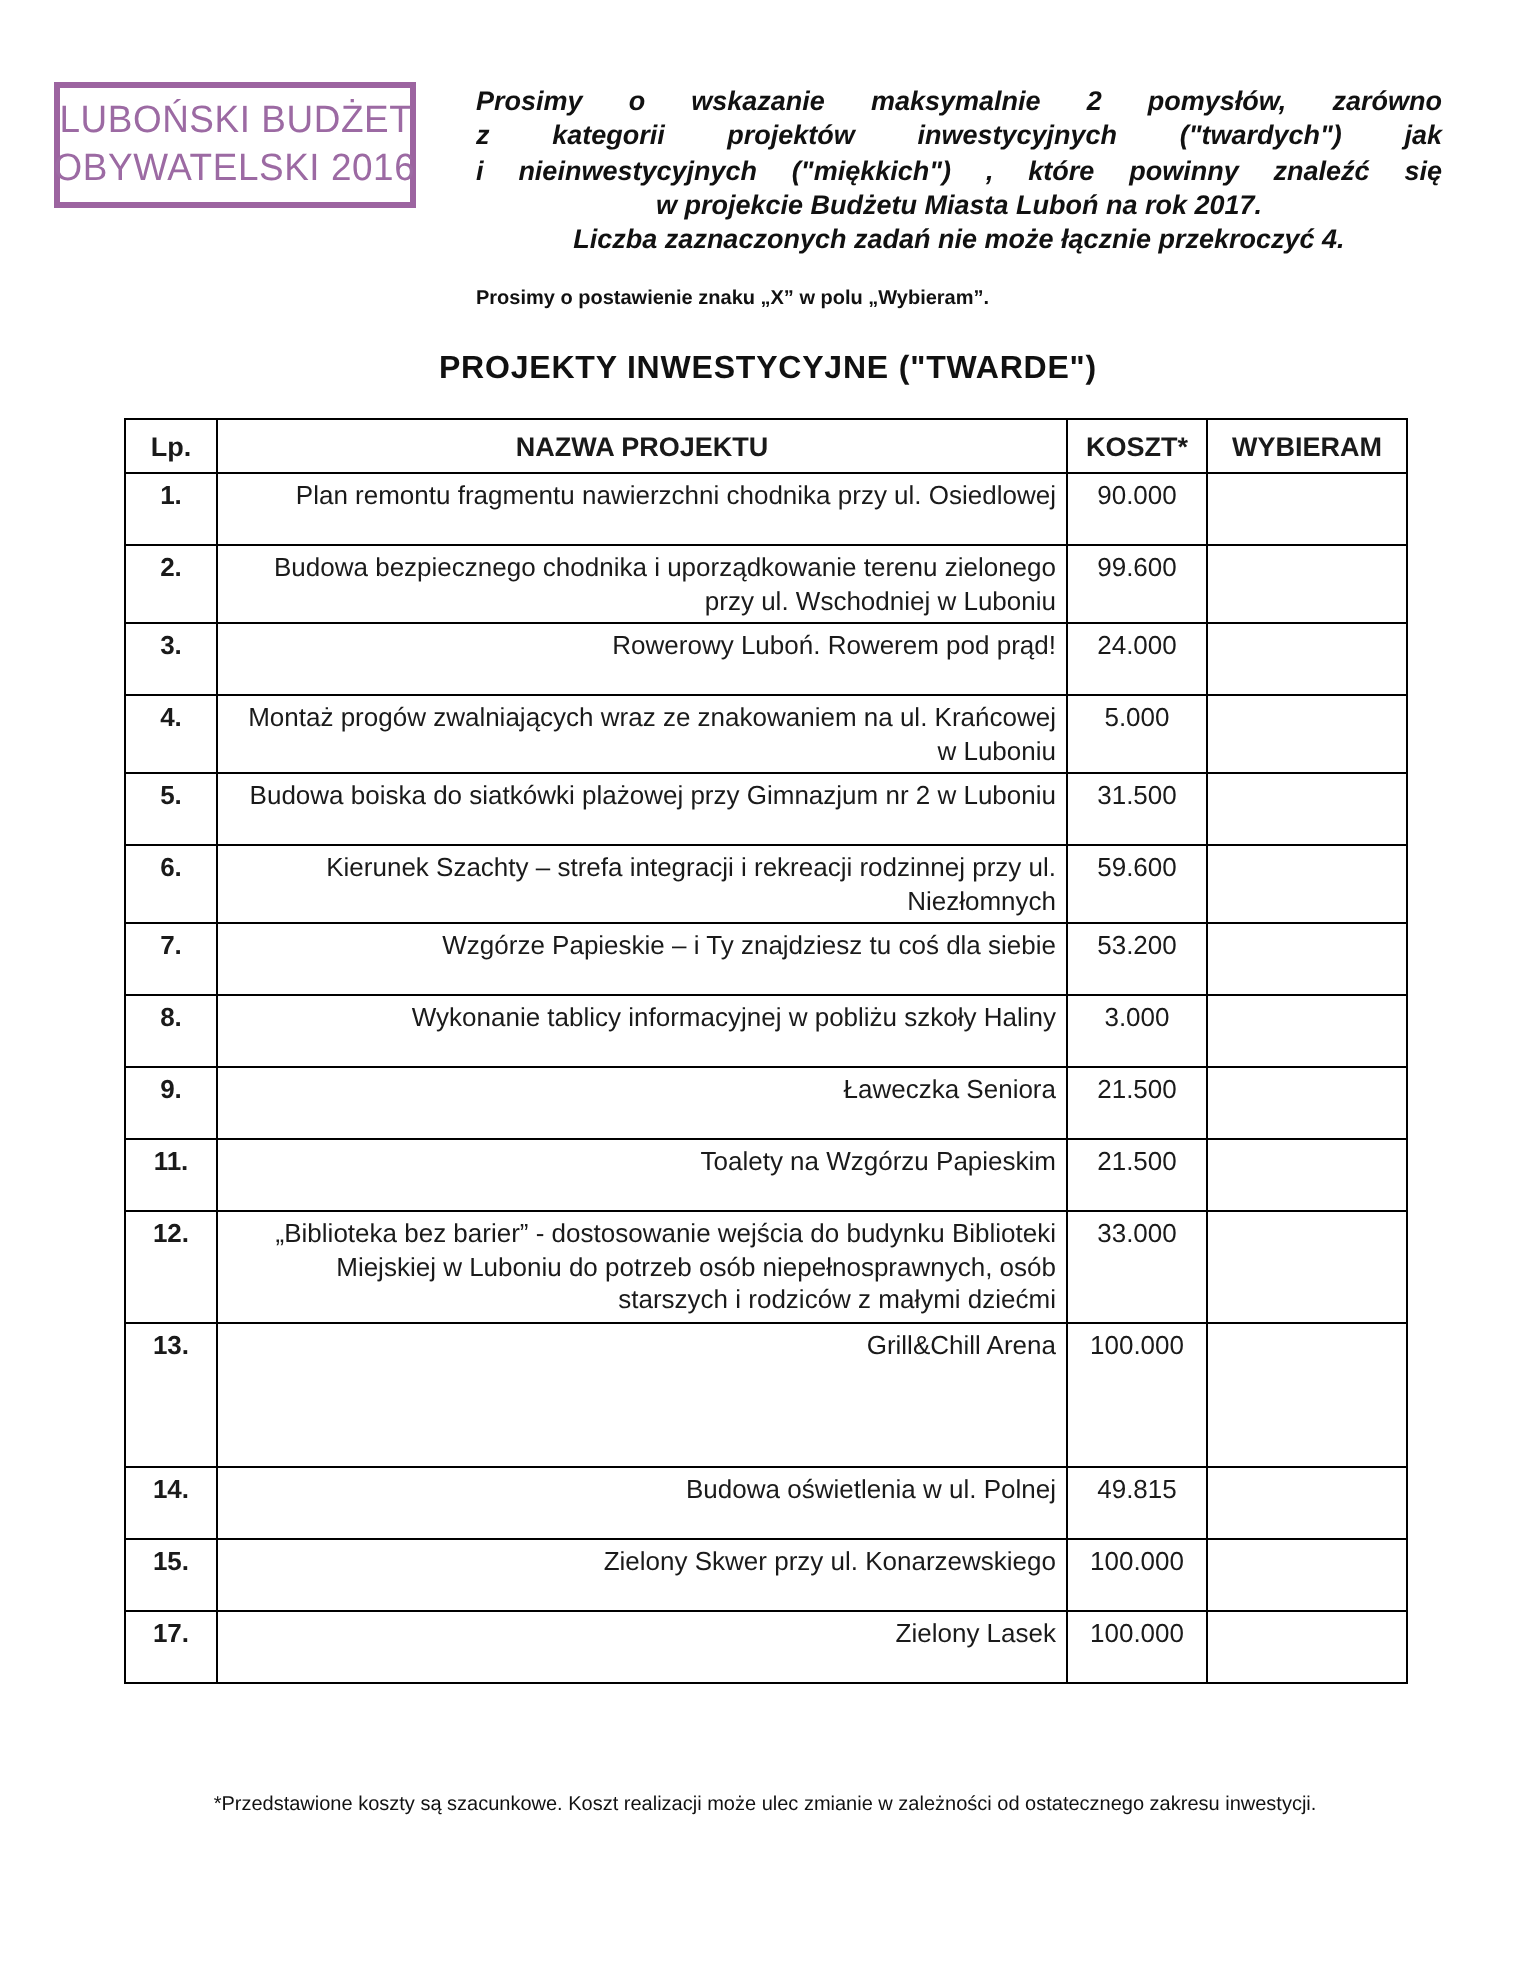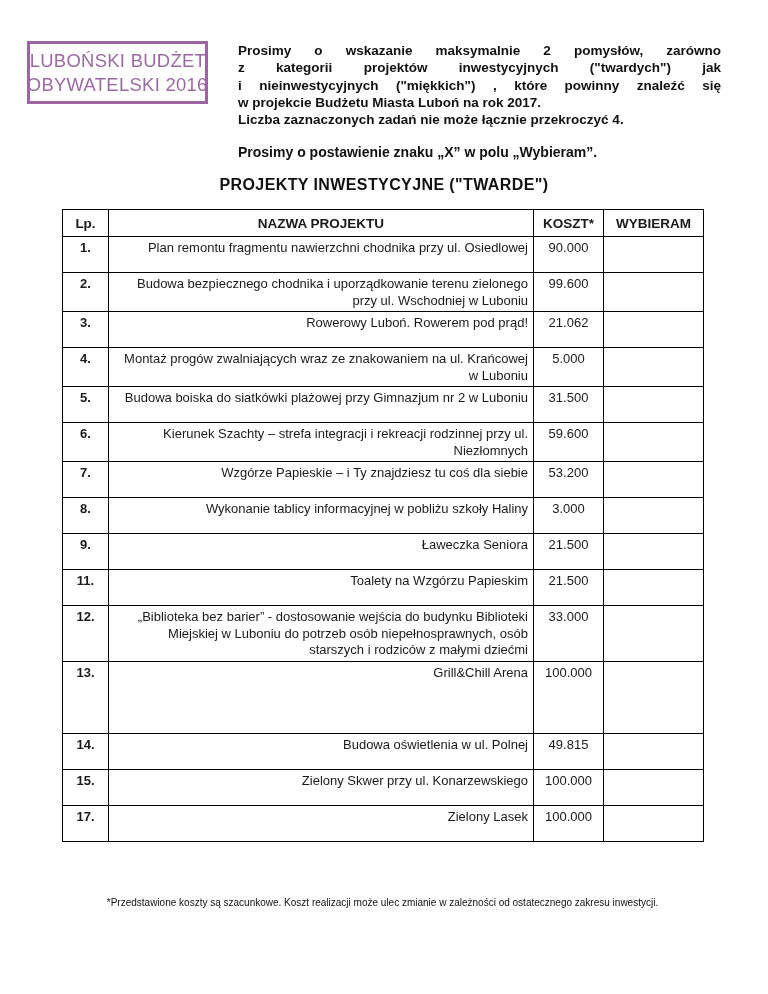--- a/index.html
+++ b/index.html
@@ -39,30 +39,31 @@
   
   .intro {
     position: absolute;
     left: 238px;
     top: 42px;
     width: 483px;
     font-weight: bold;
     font-size: 13.5px;
     line-height: 17.3px;
     color: #111;
-  }
-  .intro-line { white-space: normal; }
+    font-style: italic;
+  }
+  .intro-line { white-space: normal; text-align: center; }
   .intro-line.just { text-align: justify; text-align-last: justify; }
   .instruction-line {
     position: absolute;
     left: 238px;
     top: 144px;
     width: 500px;
     font-weight: bold;
-    font-size: 14px;
+    font-size: 10px;
     color: #111;
   }
 
   
   .doc-title {
     position: absolute;
     left: 0;
     top: 176px;
     width: 768px;
     text-align: center;
@@ -172,21 +173,21 @@
       </tr>
       <tr>
         <td class="cell-lp">2.</td>
         <td class="cell-name">Budowa bezpiecznego chodnika i uporządkowanie terenu zielonego przy ul. Wschodniej w Luboniu</td>
         <td class="cell-cost">99.600</td>
         <td class="cell-select"></td>
       </tr>
       <tr>
         <td class="cell-lp">3.</td>
         <td class="cell-name">Rowerowy Luboń. Rowerem pod prąd!</td>
-        <td class="cell-cost">21.062</td>
+        <td class="cell-cost">24.000</td>
         <td class="cell-select"></td>
       </tr>
       <tr>
         <td class="cell-lp">4.</td>
         <td class="cell-name">Montaż progów zwalniających wraz ze znakowaniem na ul. Krańcowej w Luboniu</td>
         <td class="cell-cost">5.000</td>
         <td class="cell-select"></td>
       </tr>
       <tr>
         <td class="cell-lp">5.</td>

